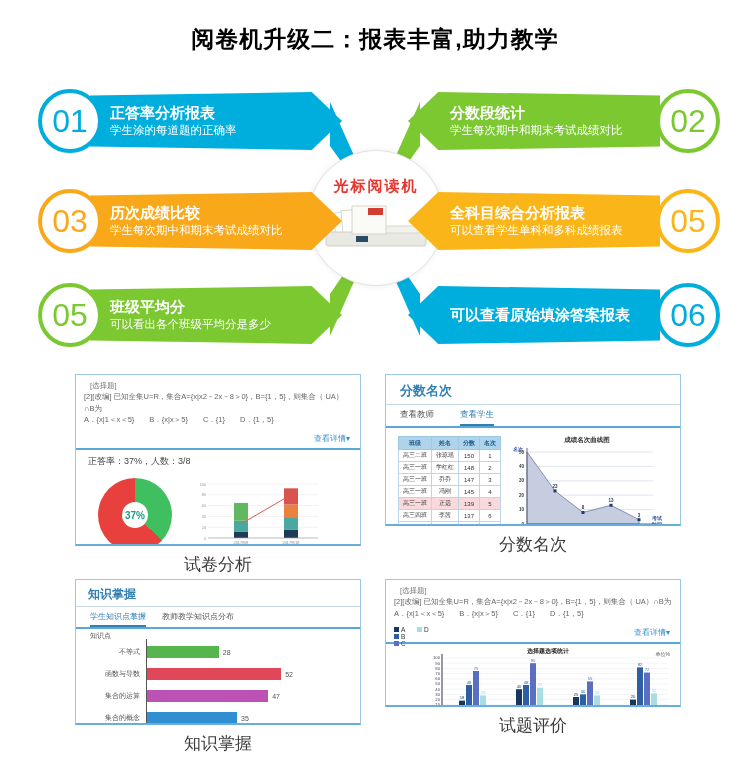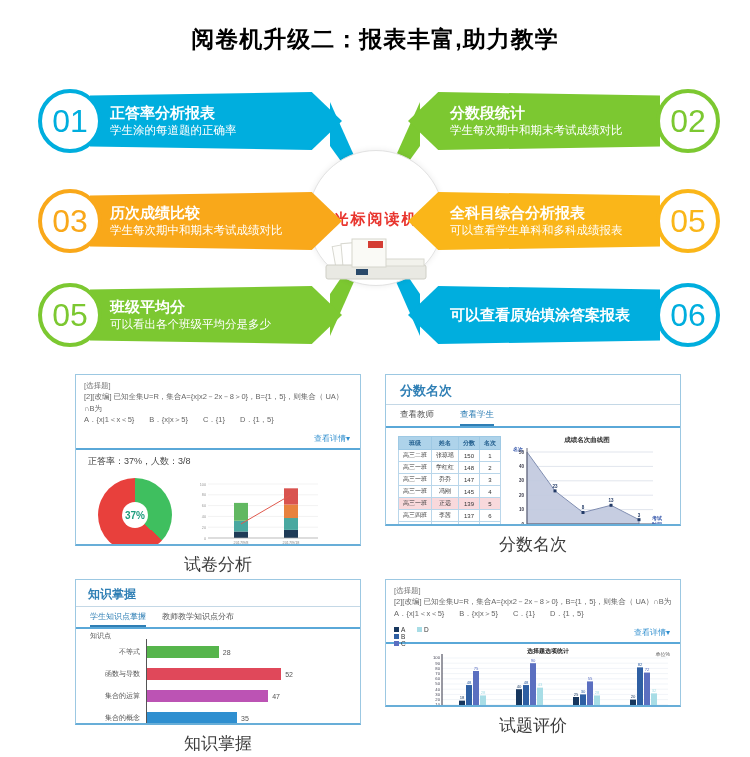--- a/index.html
+++ b/index.html
@@ -9,28 +9,28 @@
   
   .feature{position:absolute;}
   .fcircle{position:absolute;width:56px;height:56px;border:4px solid #000000;border-radius:50%;background:#fff;display:flex;align-items:center;justify-content:center;font-size:32px;color:#ccc;z-index:4;}
   .fbanner{position:absolute;width:252px;height:58px;display:flex;flex-direction:column;justify-content:center;color:#fff;z-index:3;}
   .fbanner .ft{font-size:15px;font-weight:bold;line-height:1.35;}
   .fbanner .fd{font-size:11.5px;line-height:1.35;}
   .fbanner.left{clip-path:polygon(0 6%,88% 0,100% 50%,88% 100%,0 94%);padding-left:20px;padding-right:40px;box-sizing:border-box;}
   .fbanner.right{clip-path:polygon(12% 0,100% 6%,100% 94%,12% 100%,0 50%);padding-left:42px;padding-right:20px;box-sizing:border-box;}
   #ribbons{position:absolute;left:0;top:0;z-index:1;}
   
-  .hub{position:absolute;left:308px;top:150px;width:134px;height:134px;border-radius:50%;background:#fff;border:1px solid #e2e2e2;box-shadow:0 0 6px rgba(0,0,0,.08);z-index:2;display:flex;flex-direction:column;align-items:center;justify-content:flex-end;}
+  .hub{position:absolute;left:308px;top:150px;width:134px;height:134px;border-radius:50%;background:#fff;border:1px solid #e2e2e2;box-shadow:0 0 6px rgba(0,0,0,.08);z-index:2;display:flex;flex-direction:column;align-items:center;}
   .hub-label{margin-top:26px;font-size:15px;font-weight:bold;color:#e8352e;letter-spacing:2px;}
   
   .block{position:absolute;}
   .panel{background:#fff;border:1px solid #9cc8e2;border-bottom:2px solid #68aed8;box-sizing:border-box;position:relative;overflow:hidden;}
   .caption{text-align:center;margin-top:7px;font-size:17px;color:#3c3c3c;}
   .qbox{padding:5px 8px 2px 8px;font-size:7.5px;color:#666;line-height:1.5;}
-  .qtag{color:#777;}
+  .qtag{color:#777;margin-left:6px;}
   .detail-row{text-align:right;padding:0 10px 3px 0;}
   .detail-link{color:#2e8ece;font-size:8px;cursor:pointer;}
   .blue-rule{height:2px;background:#5aa8d8;width:100%;}
   .rate-line{font-size:9px;color:#444;margin:5px 10px 2px 12px;}
   .charts-row{display:flex;align-items:flex-end;margin:2px 6px 0 22px;}
   .donut{width:74px;height:74px;border-radius:50%;position:relative;flex:0 0 auto;}
   .donut-hole{position:absolute;left:24px;top:24px;width:26px;height:26px;border-radius:50%;background:#fff;display:flex;align-items:center;justify-content:center;}
   .donut-label{font-size:10px;font-weight:bold;color:#1f9e7e;}
   
   .p2-title{color:#2f7fb5;font-weight:bold;font-size:13px;padding:7px 14px 4px 14px;}

